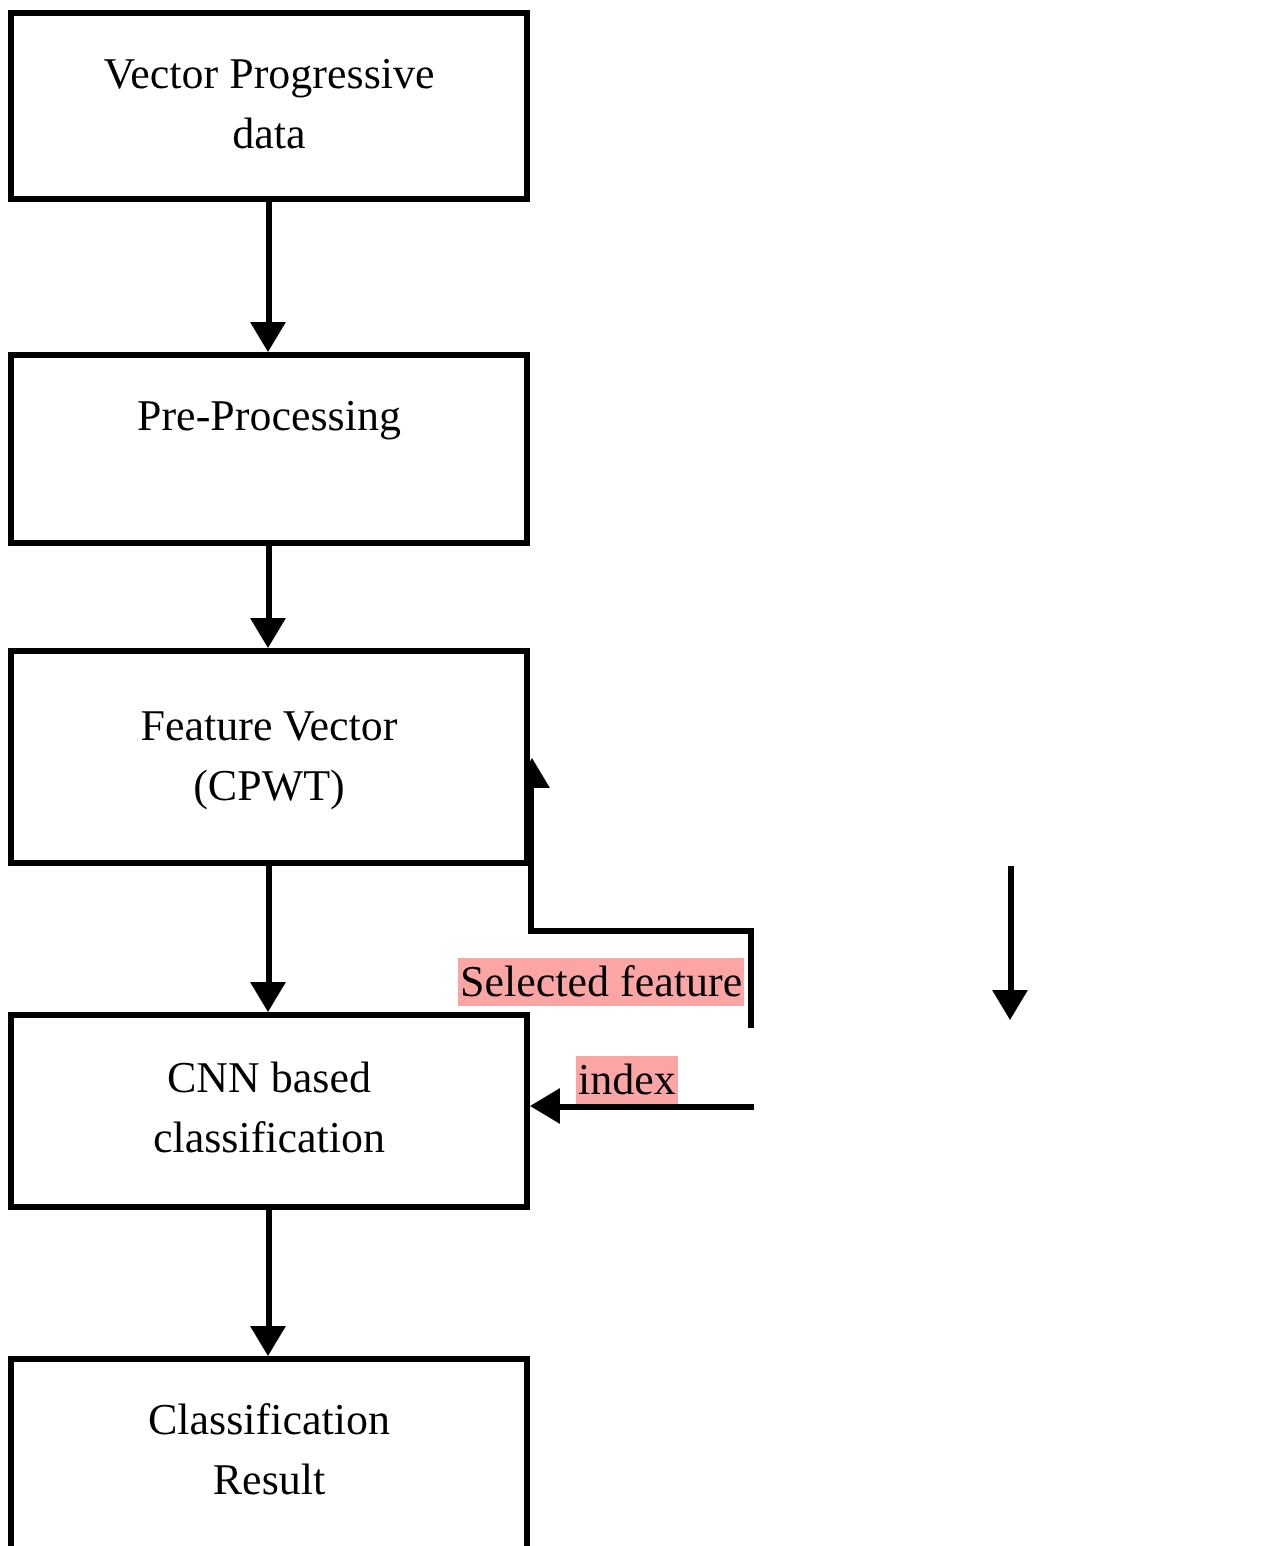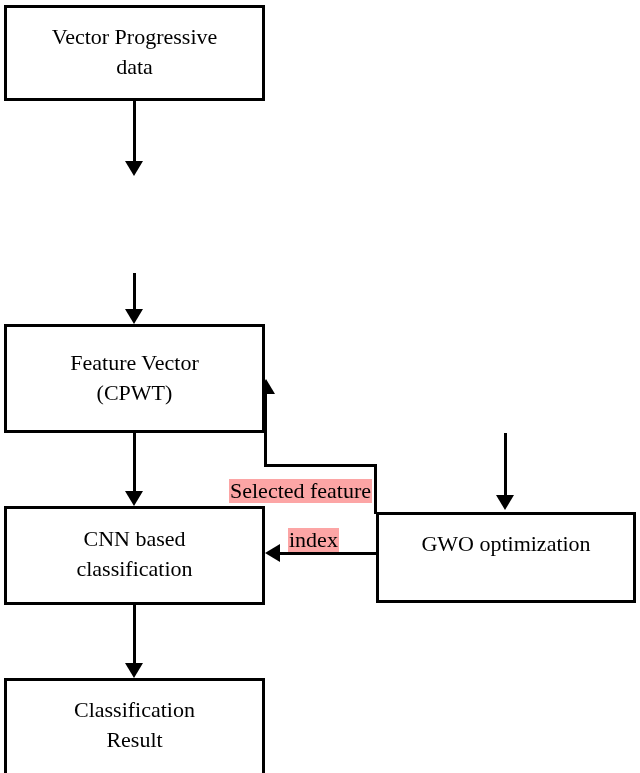--- a/index.html
+++ b/index.html
@@ -95,40 +95,40 @@
 </head>
 <body>
 
 <div id="diagram-root">
 
   <div class="node" id="node-input">
     <span class="line">Vector Progressive</span>
     <span class="line">data</span>
   </div>
 
+  <div class="node" id="node-preprocess">
+    <span class="line">Pre-Processing</span>
+  </div>
 
   <div class="node" id="node-featvec">
     <span class="line">Feature Vector</span>
     <span class="line">(CPWT)</span>
   </div>
 
   <div class="node" id="node-cnn">
     <span class="line">CNN based</span>
     <span class="line">classification</span>
   </div>
 
   <div class="node" id="node-result">
     <span class="line">Classification</span>
     <span class="line">Result</span>
   </div>
 
 
-  <div class="node" id="node-gwo">
-    <span class="line">GWO optimization</span>
-  </div>
 
   <div class="vline" style="left:133px; top:101px; height:62px;"></div>
   <div class="arrow-down" style="left:125px; top:161px;"></div>
 
   <div class="vline" style="left:133px; top:273px; height:38px;"></div>
   <div class="arrow-down" style="left:125px; top:309px;"></div>
 
   <div class="vline" style="left:133px; top:433px; height:60px;"></div>
   <div class="arrow-down" style="left:125px; top:491px;"></div>
 

